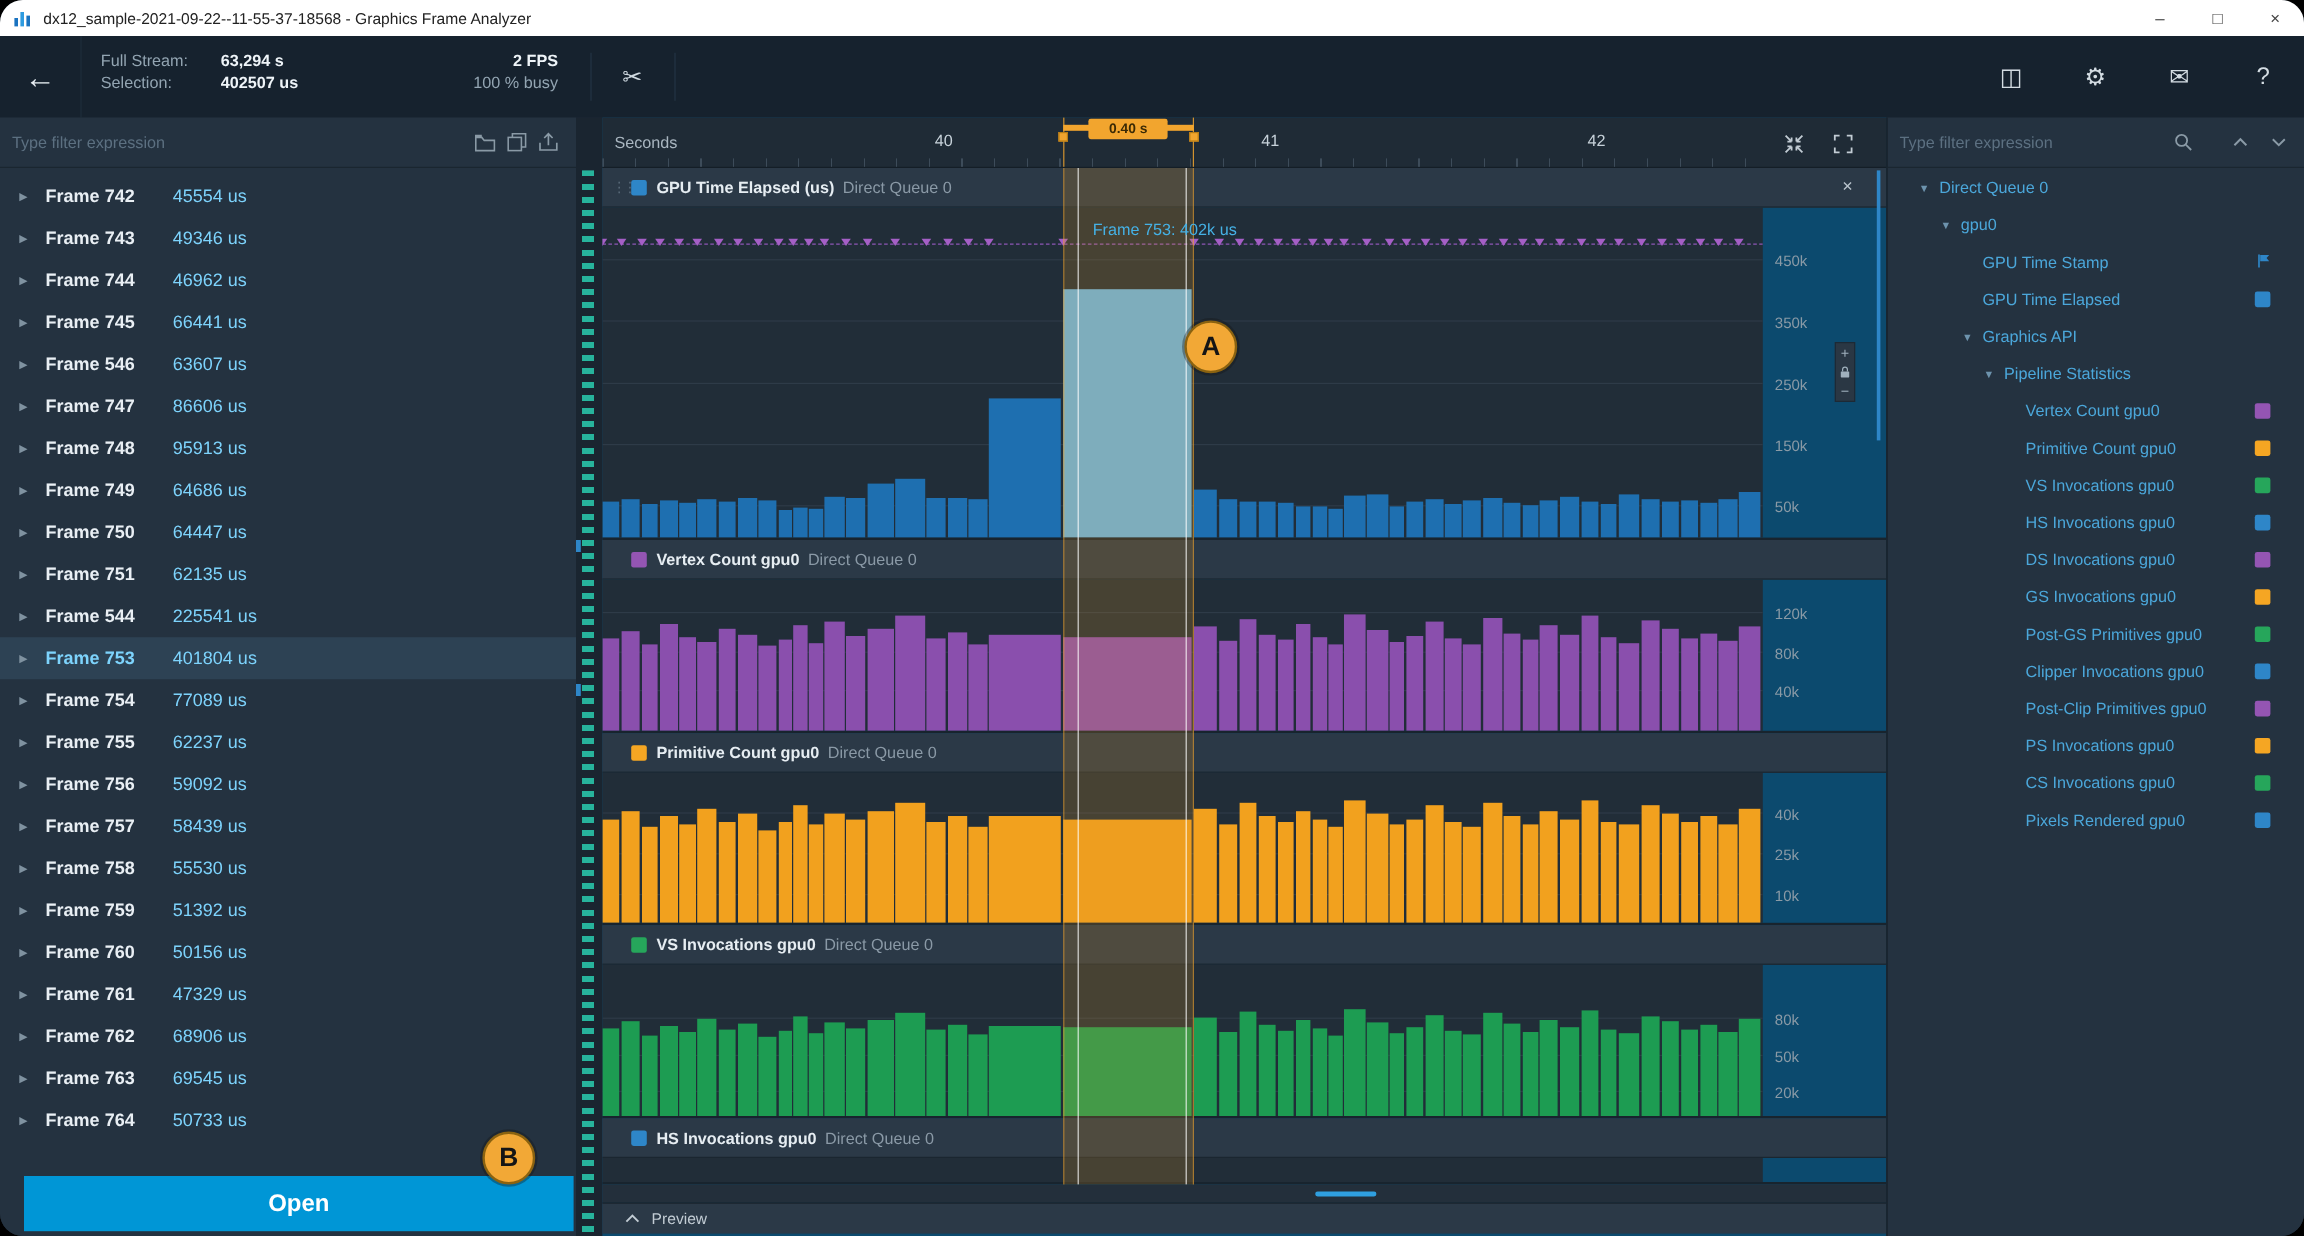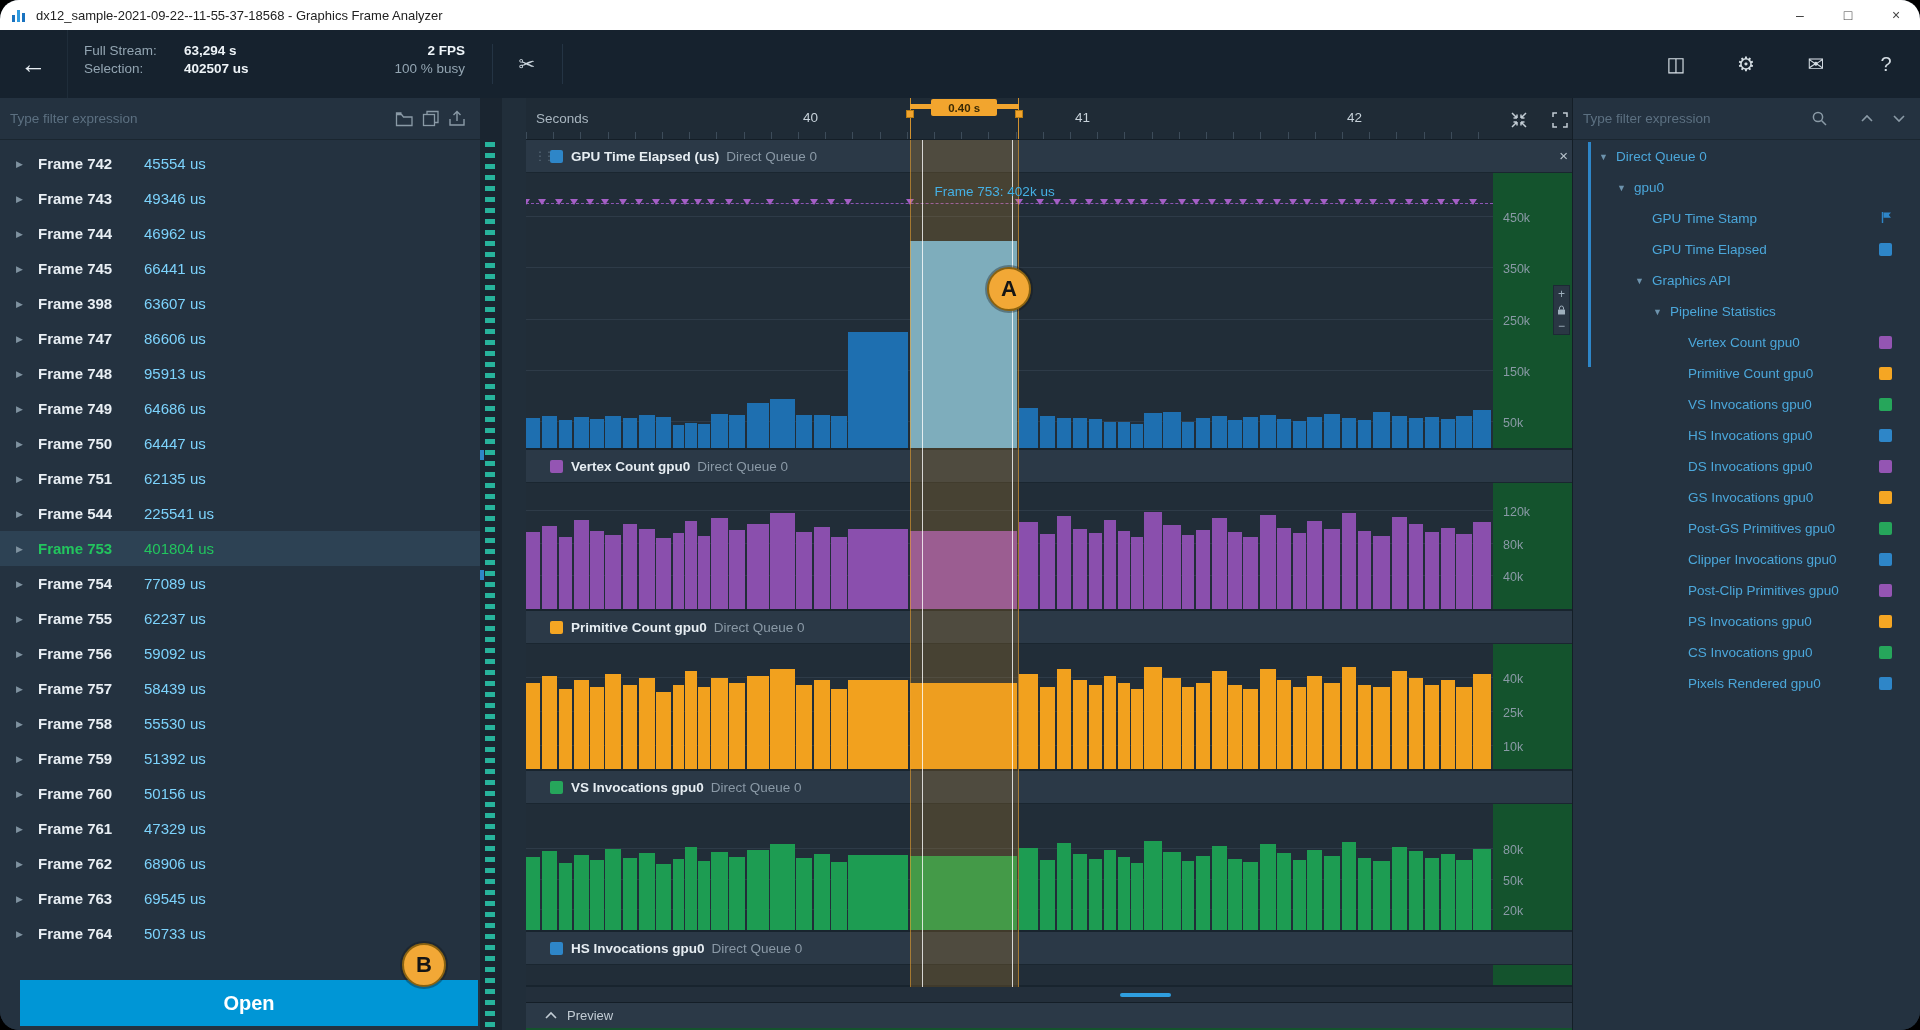--- a/index.html
+++ b/index.html
@@ -43,30 +43,30 @@
   .icon-btn svg { display:block; }
   
   .left-panel { position:absolute; top:98px; left:0; width:480px; bottom:0; background:#243240; }
   .frame-list { position:absolute; top:43px; left:0; right:0; height:812px; overflow:hidden; }
   .frow { height:35px; display:flex; align-items:center; padding-left:16px; cursor:pointer; }
   .frow.clipped { margin-top:-30px; }
   .frow .caret { color:#7f92a0; font-size:9px; width:22px; }
   .fname { font-weight:bold; color:#e9eff4; font-size:15px; width:106px; }
   .ftime { color:#7dd3fc; font-size:15px; }
   .frow.sel { background:#2d4254; }
-  .frow.sel .fname, .frow.sel .ftime { color:#22c55e; }
+  .frow.sel .fname, .frow.sel .ftime { color:#7dd3fc; }
   .open-btn { position:absolute; left:20px; bottom:4px; width:458px; height:46px; background:#0096d6; color:#fff;
     font-size:20px; font-weight:bold; border:none; cursor:pointer; font-family:"Liberation Sans",sans-serif; }
   
   .list-scrollbar { position:absolute; top:98px; left:480px; width:22px; bottom:0; background:#1a2530; }
   .teal-ticks { position:absolute; left:5px; top:44px; width:10px; height:930px;
     background:repeating-linear-gradient(to bottom, #27b39c 0 5px, transparent 5px 11px); }
   .strip-mark { position:absolute; left:0; width:4px; height:10px; background:#2e86c8; }
   
-  .charts { position:absolute; top:98px; left:526px; width:1070px; bottom:0; background:#14532d; }
+  .charts { position:absolute; top:98px; left:502px; width:1070px; bottom:0; background:#0c4a6e; }
   .ruler { position:relative; height:42px; background:#1f2b36; border-bottom:1px solid #141e27; }
   .ruler .axis-name { position:absolute; left:10px; top:13px; color:#a9b6c0; font-size:13.5px; }
   .ruler .minor-ticks { position:absolute; left:0; bottom:0; width:967px; height:7px;
     background:repeating-linear-gradient(90deg, #3d4c5a 0 1px, transparent 1px 27.2px); }
   .rtick { position:absolute; top:12px; color:#c7d2da; font-size:13.5px; }
   .ruler-icons { position:absolute; top:11px; right:0; }
   .ruler-icons .icon-btn { position:absolute; top:0; }
   
   .sel-strip { position:absolute; top:6px; height:5px; background:#f2a52e; }
   .sel-chip { position:absolute; top:1px; height:17px; background:#f2a52e; border-radius:2px; color:#3a2a05;
@@ -203,21 +203,21 @@
           <span class="fname">Frame 744</span>
           <span class="ftime">46962 us</span>
         </div>
         <div class="frow">
           <span class="caret">▶</span>
           <span class="fname">Frame 745</span>
           <span class="ftime">66441 us</span>
         </div>
         <div class="frow">
           <span class="caret">▶</span>
-          <span class="fname">Frame 398</span>
+          <span class="fname">Frame 546</span>
           <span class="ftime">63607 us</span>
         </div>
         <div class="frow">
           <span class="caret">▶</span>
           <span class="fname">Frame 747</span>
           <span class="ftime">86606 us</span>
         </div>
         <div class="frow">
           <span class="caret">▶</span>
           <span class="fname">Frame 748</span>

